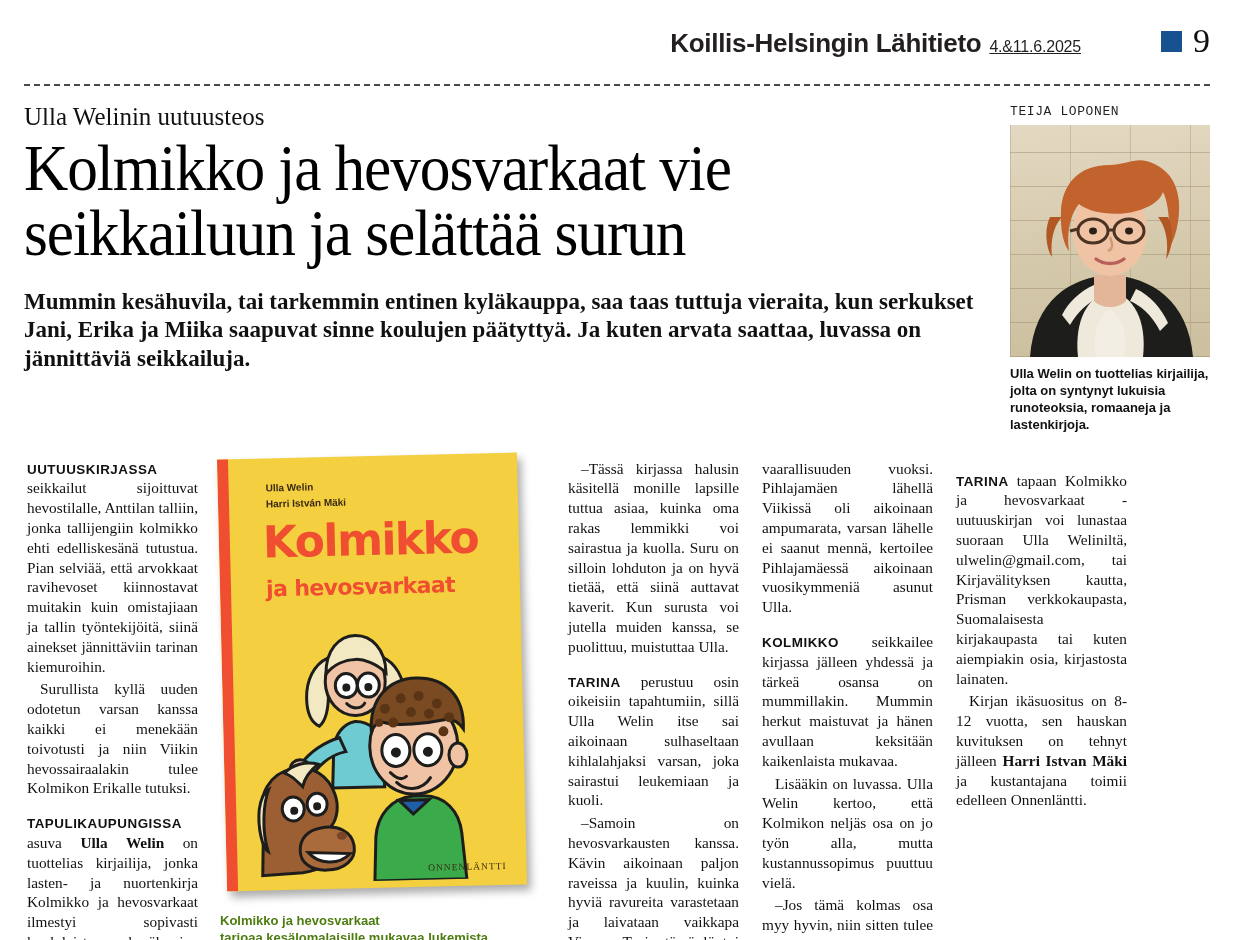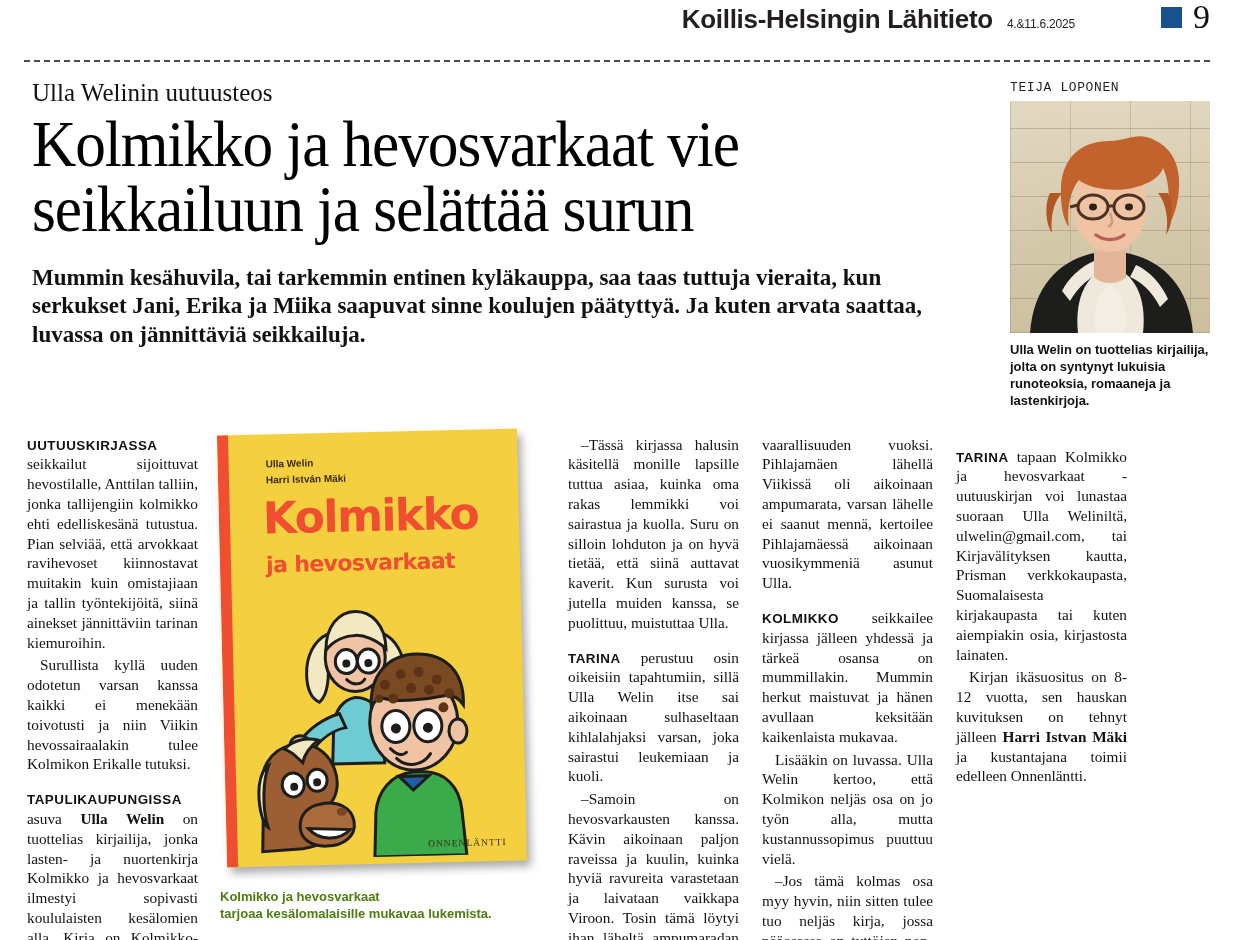--- a/index.html
+++ b/index.html
@@ -22,37 +22,39 @@
     box-sizing: border-box;
     padding: 0 24px;
   }
 
   
   .masthead {
     display: flex;
     align-items: baseline;
     justify-content: flex-end;
     height: 48px;
-    gap: 14px;
+    padding-top: 24px;
+    gap: 8px;
   }
   .masthead-title {
     font-family: "Liberation Sans", "DejaVu Sans", sans-serif;
     font-weight: bold;
     font-size: 26px;
     letter-spacing: -0.3px;
     color: #231f20;
     white-space: nowrap;
   }
   .masthead-date {
     font-family: "Liberation Sans", "DejaVu Sans", sans-serif;
-    font-size: 12px;
+    font-size: 16px;
     color: #231f20;
     white-space: nowrap;
     margin-right: 72px;
     letter-spacing: -0.2px;
+    text-decoration: underline;
   }
   .page-marker {
     display: flex;
     align-items: center;
     gap: 11px;
   }
   .page-square {
     width: 21px;
     height: 21px;
     background: #17518f;
@@ -69,21 +71,20 @@
     border: 0;
     border-top: 2px dashed #4a4a4a;
     height: 0;
   }
 
   
   .top-area {
     display: flex;
     gap: 20px;
     margin-top: 18px;
-    margin-left: 8px;
   }
   .headline-block {
     flex: 1 1 auto;
     min-width: 0;
     padding-right: 10px;
   }
   .kicker {
     font-size: 25px;
     line-height: 1.05;
     font-weight: normal;

